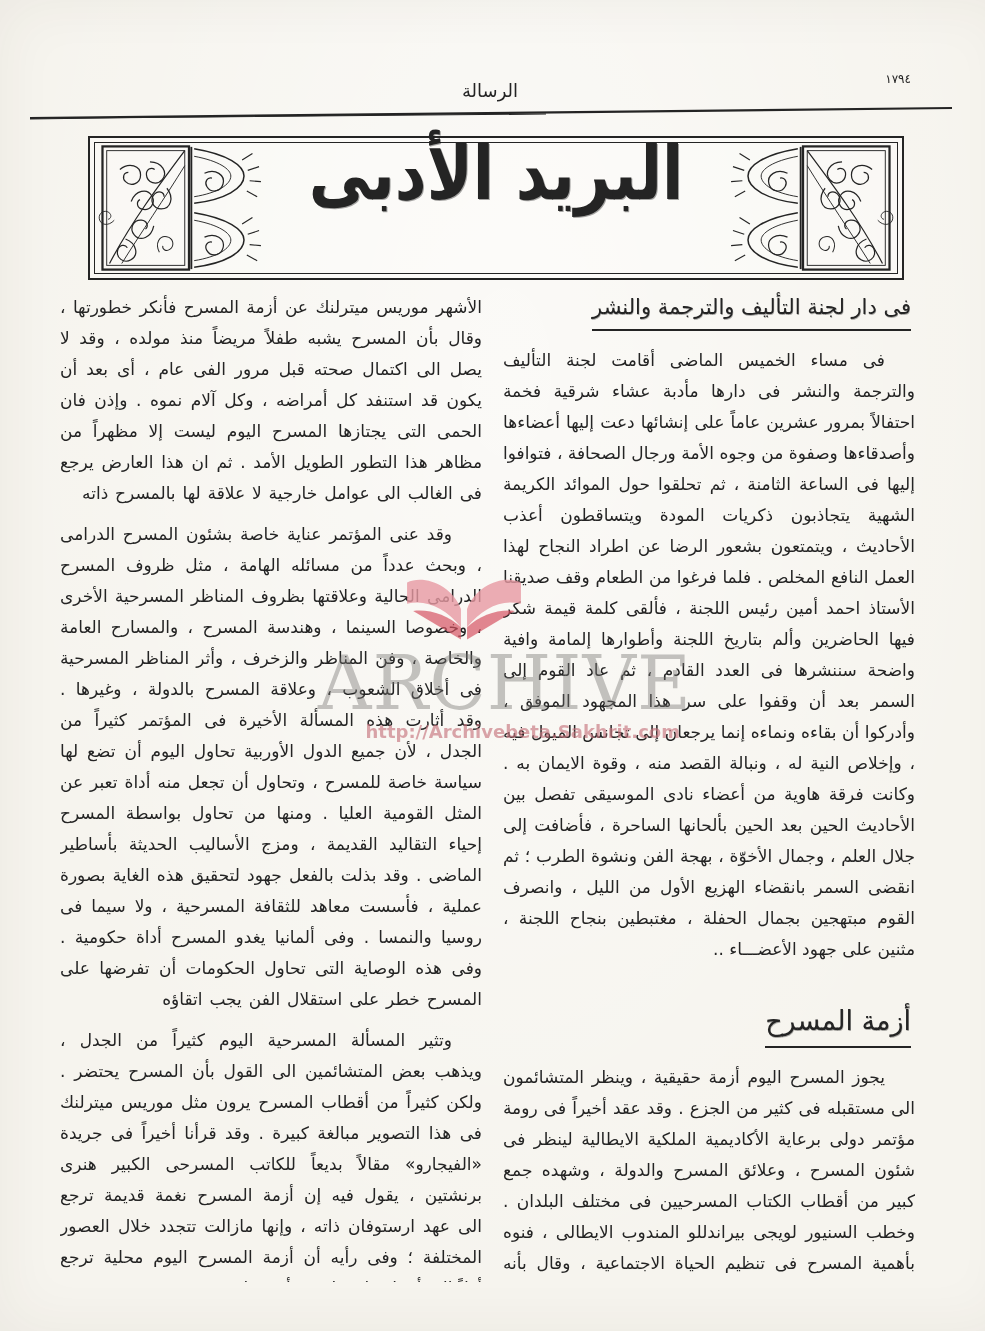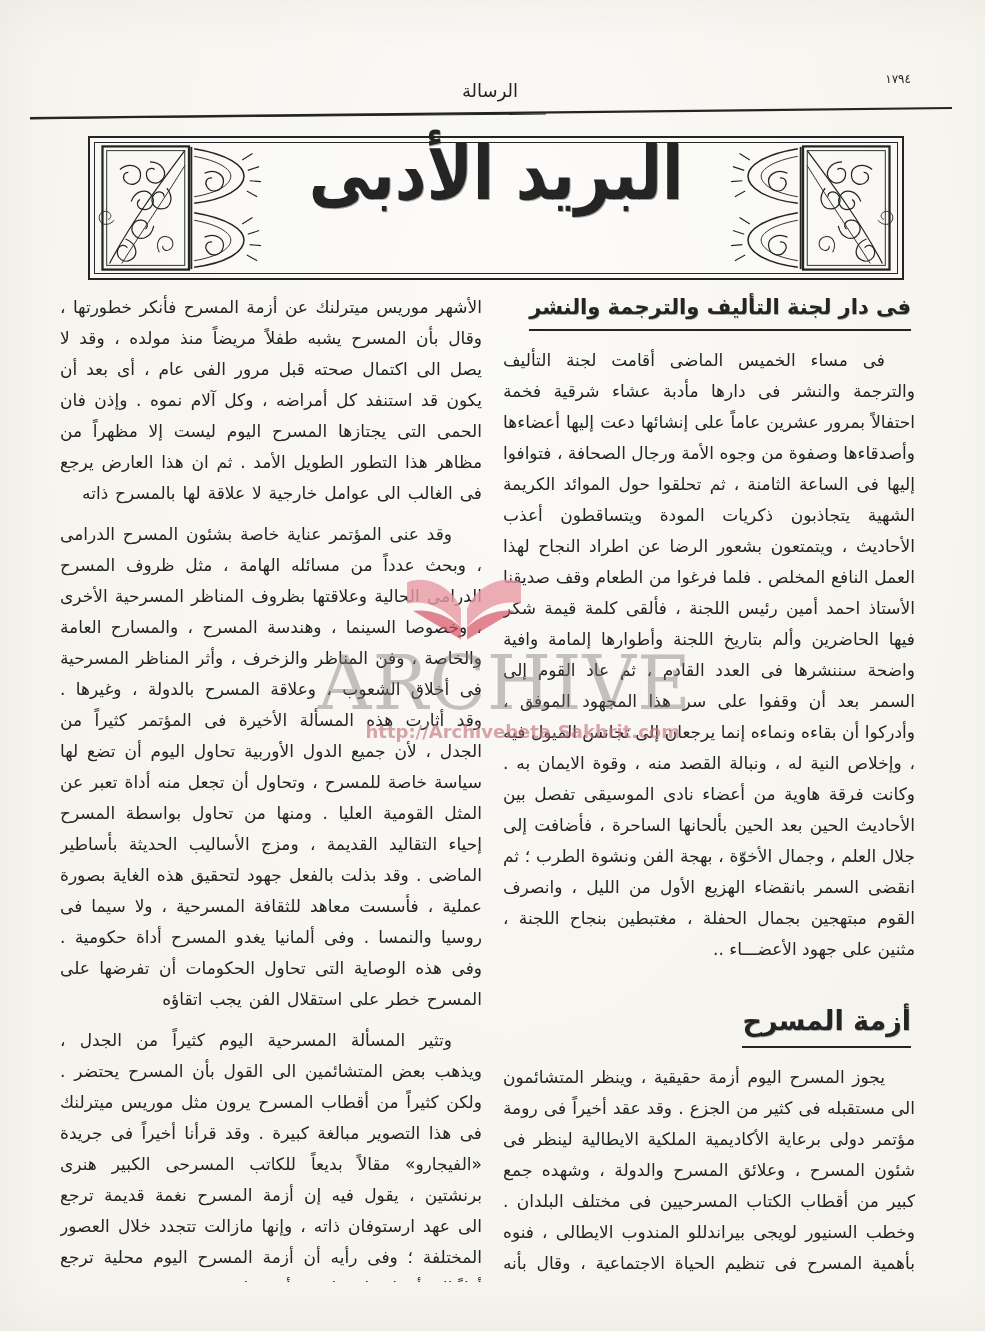--- a/index.html
+++ b/index.html
@@ -65,21 +65,21 @@
     position:absolute;top:292px;
     direction:rtl;
     text-align:justify;
     font-size:17px;line-height:31px;
     overflow:hidden;
   }
   .col-right{left:503px;width:412px;height:990px;}
   .col-left{left:60px;width:422px;height:990px;word-spacing:1.5px;}
   .section-title{
     display:inline-block;
-    font-size:21px;font-weight:bold;
+    font-size:21px;font-weight:normal;
     padding-bottom:5px;margin:0 4px 14px 0;
     border-bottom:2.5px solid var(--ink);
     line-height:1.5;
     text-shadow:.5px .5px 0 rgba(0,0,0,.3);
   }
   .section-title.second{margin-top:26px;font-size:27px;}
   .para{margin:0 0 10px 0;text-indent:30px;}
   .para.no-indent{text-indent:0;}
   .title-wrap{display:block;}
 

